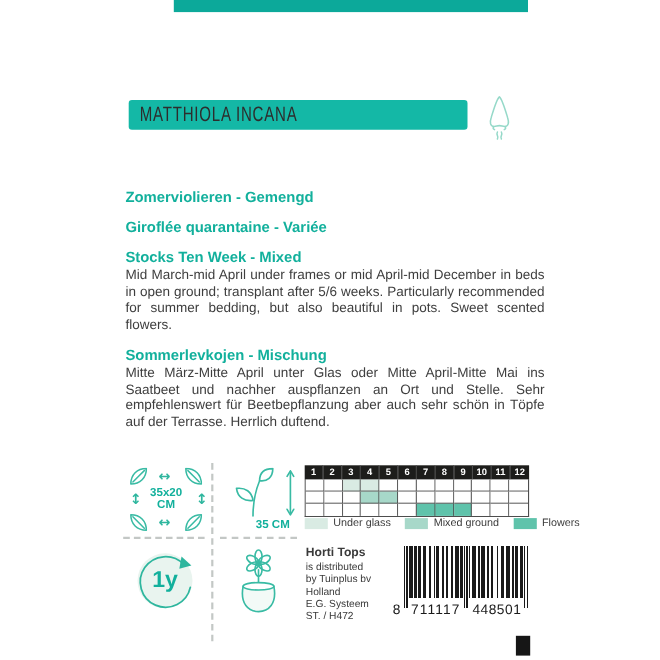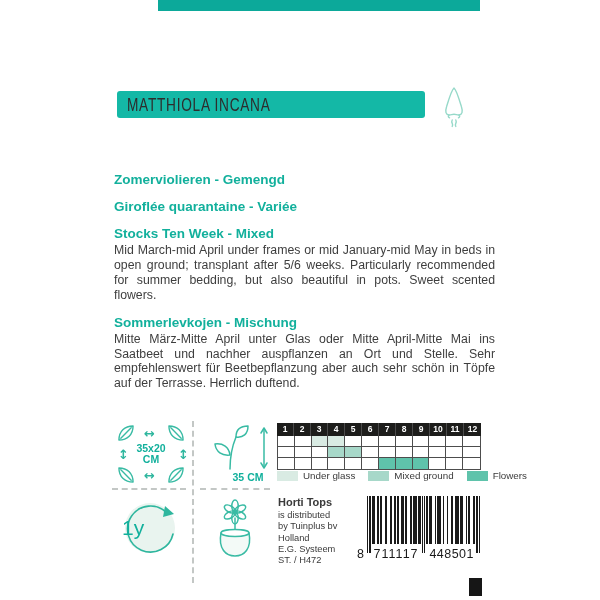--- a/index.html
+++ b/index.html
@@ -34,22 +34,22 @@
   .spacing-text{position:absolute;left:14px;top:18px;width:42px;text-align:center;
                 color:#12b09c;font-weight:bold;font-size:10.5px;line-height:11px;}
 
   .height-block{position:absolute;left:210px;top:425px;width:64px;height:62px;}
   .height-label{position:absolute;left:16px;top:46px;width:44px;text-align:center;
                 color:#12b09c;font-weight:bold;font-size:10.5px;}
 
   .cycle-block{position:absolute;left:122px;top:500px;width:58px;height:58px;}
   .cycle-bg{position:absolute;left:3px;top:3px;width:50px;height:50px;border-radius:50%;
             background:#e9f4ef;}
-  .cycle-label{position:absolute;left:0;top:16px;width:56px;text-align:left;
-               color:#12b09c;font-weight:normal;font-size:21px;}
+  .cycle-label{position:absolute;left:0;top:16px;width:56px;text-align:center;
+               color:#12b09c;font-weight:bold;font-size:21px;}
 
   .pot-block{position:absolute;left:213px;top:499px;width:44px;height:60px;}
 
   
   .calendar{position:absolute;left:277px;top:423px;width:204px;}
   .cal-header{display:flex;}
   .cal-h{box-sizing:border-box;width:17px;height:13px;background:#1d1d1b;color:#fff;
          font-size:8.5px;font-weight:bold;text-align:center;line-height:13px;
          border-right:1px solid #4b4b4b;}
   .cal-h:last-child{border-right:none;}
@@ -99,21 +99,21 @@
 
   <div class="sections">
     <section>
       <h3>Zomerviolieren - Gemengd</h3>
     </section>
     <section>
       <h3>Giroflée quarantaine - Variée</h3>
     </section>
     <section>
       <h3>Stocks Ten Week - Mixed</h3>
-      <p>Mid March-mid April under frames or mid January-mid May in beds in open ground; transplant after 5/6 weeks. Particularly recommended for summer bedding, but also beautiful in pots. Sweet scented flowers.</p>
+      <p>Mid March-mid April under frames or mid April-mid December in beds in open ground; transplant after 5/6 weeks. Particularly recommended for summer bedding, but also beautiful in pots. Sweet scented flowers.</p>
     </section>
     <section>
       <h3>Sommerlevkojen - Mischung</h3>
       <p>Mitte März-Mitte April unter Glas oder Mitte April-Mitte Mai ins Saatbeet und nachher auspflanzen an Ort und Stelle. Sehr empfehlenswert für Beetbepflanzung aber auch sehr schön in Töpfe auf der Terrasse. Herrlich duftend.</p>
     </section>
   </div>
 
   <div class="div-v"></div>
   <div class="div-h seg1"></div>
   <div class="div-h seg2"></div>

